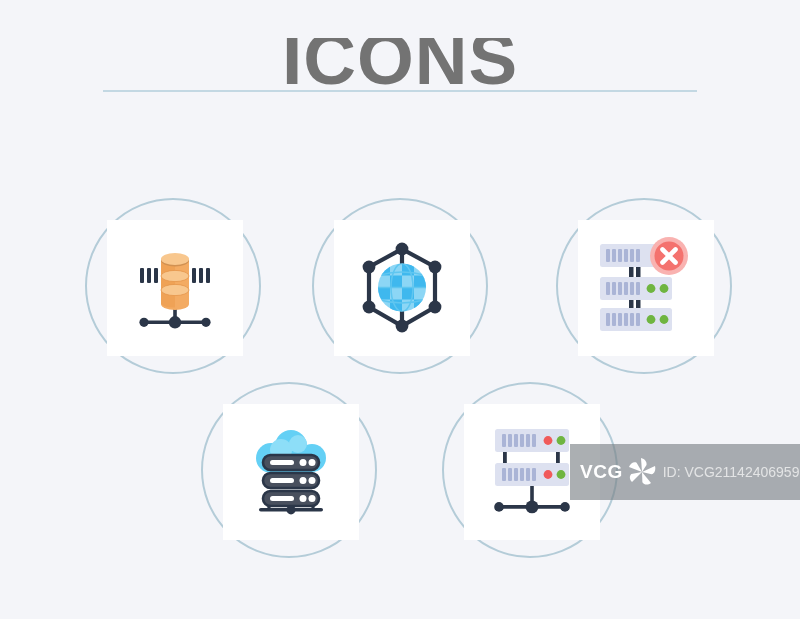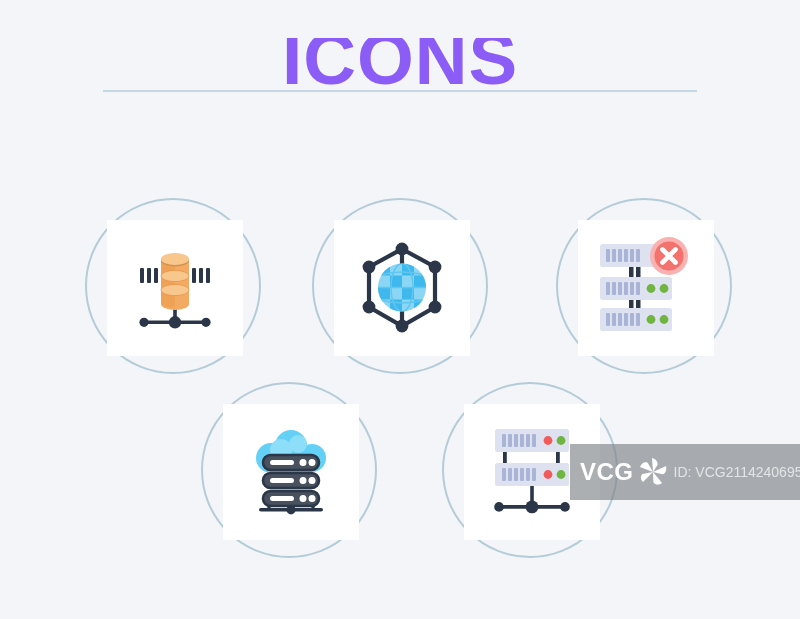--- a/index.html
+++ b/index.html
@@ -41,21 +41,21 @@
   .icons-word {
     position: absolute;
     left: 0;
     top: -16px;
     width: 800px;
     text-align: center;
     font-family: "Liberation Sans", sans-serif;
     font-weight: bold;
     font-size: 73px;
     letter-spacing: 1px;
-    color: #8b5cf6;
+    color: #737373;
     line-height: 1;
     user-select: none;
   }
   .header-rule {
     position: absolute;
     left: 103px;
     top: 90px;
     width: 594px;
     height: 2px;
     background: #c3d8e3;
@@ -112,21 +112,21 @@
     width: 230px;
     height: 56px;
     background: rgba(120, 126, 130, 0.62);
     display: flex;
     align-items: center;
   }
   .wm-vcg {
     color: #ffffff;
     font-family: "Liberation Sans", sans-serif;
     font-weight: bold;
-    font-size: 24px;
+    font-size: 19px;
     letter-spacing: 0.5px;
     margin-left: 10px;
   }
   .wm-logo {
     position: relative;
     width: 34px;
     height: 34px;
     margin-left: 2px;
     flex: 0 0 34px;
   }

